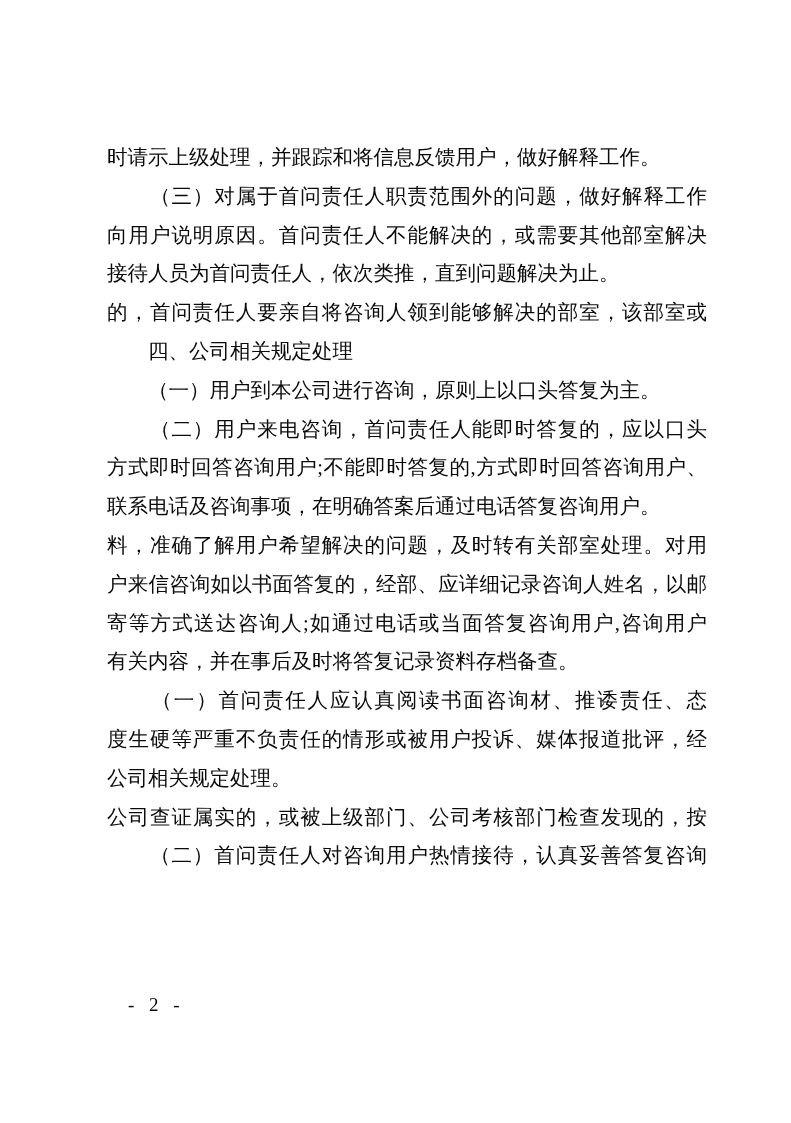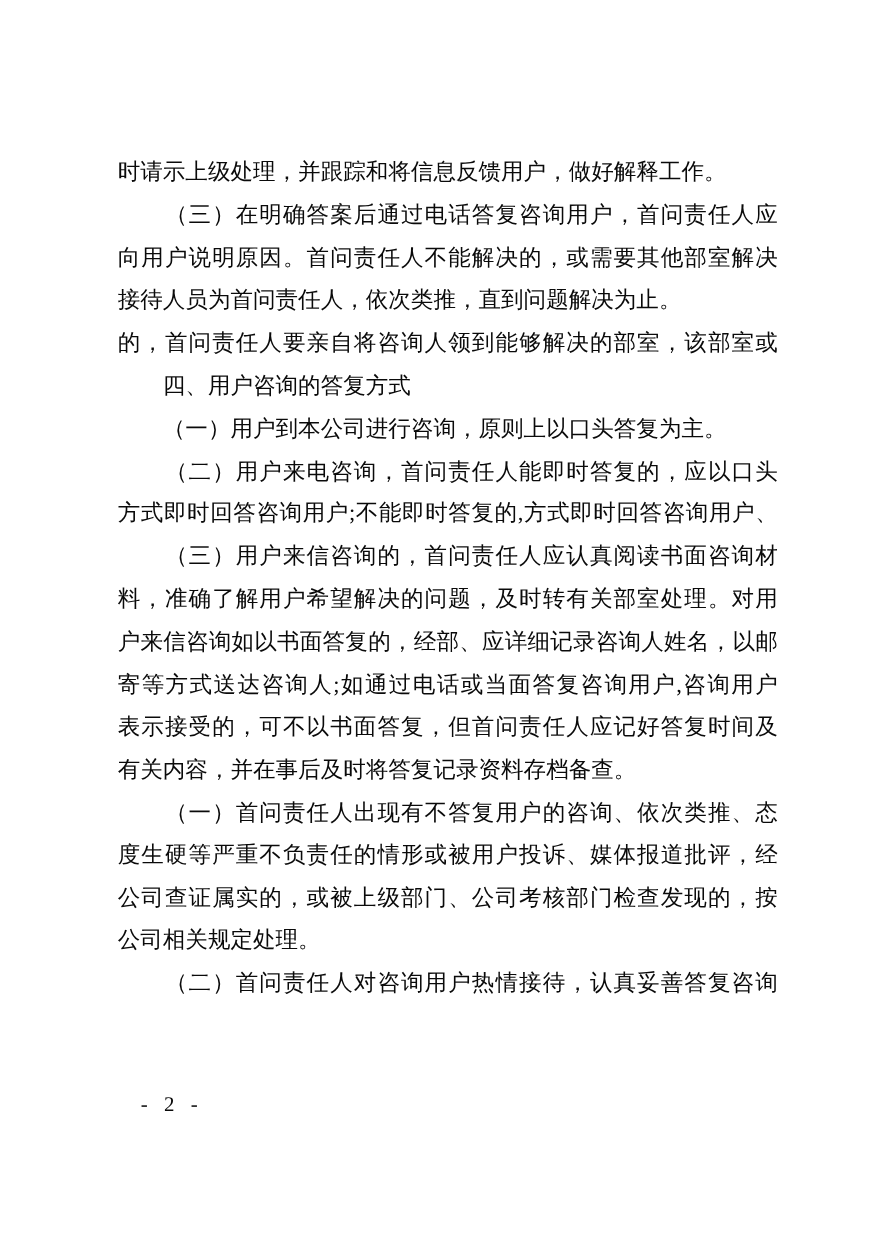--- a/index.html
+++ b/index.html
@@ -49,34 +49,33 @@
     word-spacing: 4px;
     color: #0a0a0a;
   }
 </style>
 </head>
 <body>
 
 <div class="page">
   <div class="text-block">
     <div class="line">时请示上级处理，并跟踪和将信息反馈用户，做好解释工作。</div>
-    <div class="line fill">　　（三）在明确答案后通过电话答复咨询用户，首问责任人应</div>
+    <div class="line fill">　　（三）对属于首问责任人职责范围外的问题，做好解释工作</div>
     <div class="line fill">向用户说明原因。首问责任人不能解决的，或需要其他部室解决</div>
     <div class="line">接待人员为首问责任人，依次类推，直到问题解决为止。</div>
     <div class="line fill">的，首问责任人要亲自将咨询人领到能够解决的部室，该部室或</div>
-    <div class="line">　　四、用户咨询的答复方式</div>
+    <div class="line">　　四、公司相关规定处理</div>
     <div class="line">　　（一）用户到本公司进行咨询，原则上以口头答复为主。</div>
     <div class="line fill">　　（二）用户来电咨询，首问责任人能即时答复的，应以口头</div>
     <div class="line fill">方式即时回答咨询用户;不能即时答复的,方式即时回答咨询用户、</div>
-    <div class="line fill">　　（三）用户来信咨询的，首问责任人应认真阅读书面咨询材</div>
+    <div class="line">联系电话及咨询事项，在明确答案后通过电话答复咨询用户。</div>
     <div class="line fill">料，准确了解用户希望解决的问题，及时转有关部室处理。对用</div>
     <div class="line fill">户来信咨询如以书面答复的，经部、应详细记录咨询人姓名，以邮</div>
     <div class="line fill">寄等方式送达咨询人;如通过电话或当面答复咨询用户,咨询用户</div>
-    <div class="line fill">表示接受的，可不以书面答复，但首问责任人应记好答复时间及</div>
     <div class="line">有关内容，并在事后及时将答复记录资料存档备查。</div>
-    <div class="line fill">　　（一）首问责任人出现有不答复用户的咨询、依次类推、态</div>
+    <div class="line fill">　　（一）首问责任人应认真阅读书面咨询材、推诿责任、态</div>
     <div class="line fill">度生硬等严重不负责任的情形或被用户投诉、媒体报道批评，经</div>
+    <div class="line">公司相关规定处理。</div>
     <div class="line fill">公司查证属实的，或被上级部门、公司考核部门检查发现的，按</div>
-    <div class="line">公司相关规定处理。</div>
     <div class="line fill">　　（二）首问责任人对咨询用户热情接待，认真妥善答复咨询</div>
   </div>
   <div class="page-number">- 2 -</div>
 </div>
 
 </body></html>

